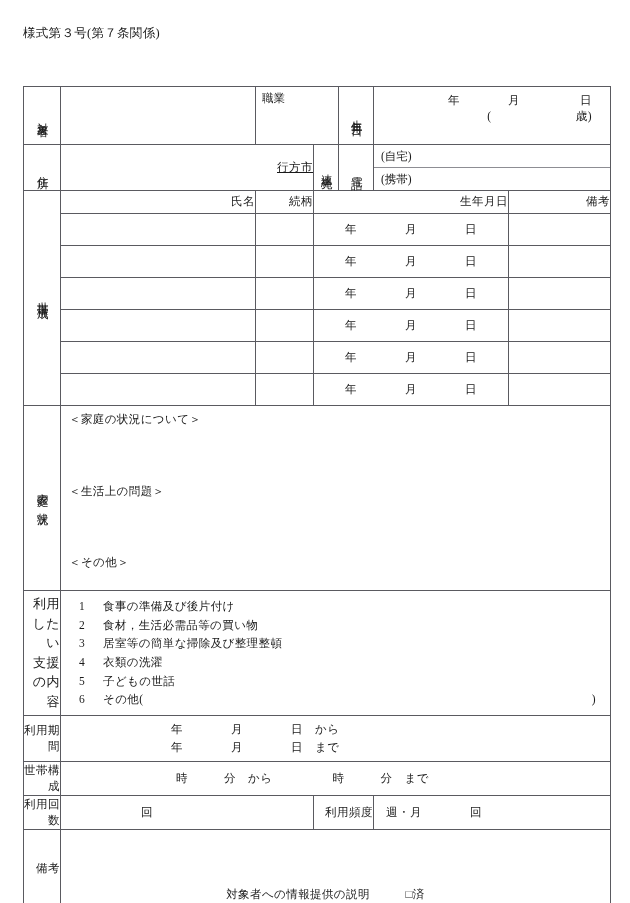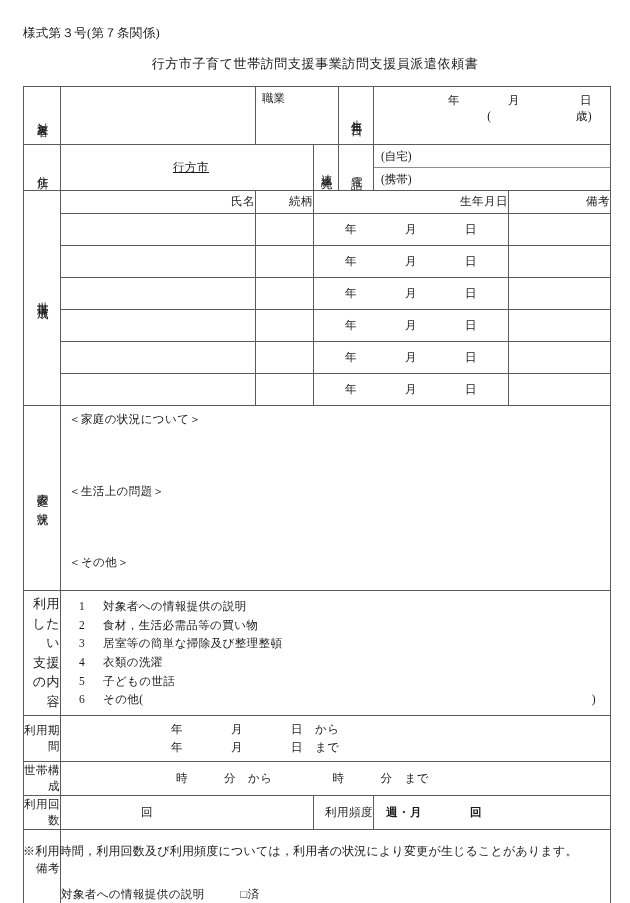--- a/index.html
+++ b/index.html
@@ -73,21 +73,21 @@
     letter-spacing: 2px;
     line-height: 1;
     font-size: 11.5px;
   }
   .hlabel {
     text-align: right;
     font-size: 11.5px;
     letter-spacing: 0.5px;
   }
   .hlabel-left {
-    text-align: center;
+    text-align: right;
     padding-left: 8px !important;
     font-size: 11.5px;
     letter-spacing: 0.5px;
     text-decoration: underline;
   }
   .cell-pad {
     padding: 3px 6px !important;
   }
   .topleft {
     vertical-align: top !important;
@@ -164,32 +164,31 @@
   }
   .count-row {
     white-space: pre;
     padding-left: 80px;
     font-size: 11.5px;
   }
   .freq-row {
     white-space: pre;
     padding-left: 12px;
     font-size: 11.5px;
-    font-weight: bold;
   }
 
   
   .remarks-body {
     vertical-align: bottom !important;
     height: 72px;
     padding: 0 0 5px 0 !important;
     position: relative;
   }
   .remarks-note {
-    text-align: left;
+    text-align: center;
     padding-right: 20px;
     font-size: 11.5px;
     letter-spacing: 0.4px;
     white-space: pre;
   }
 
   
   .footnote {
     position: absolute;
     left: 23px;
@@ -199,21 +198,20 @@
     white-space: nowrap;
   }
 </style>
 </head>
 <body>
 
 <div class="page">
 
   <div class="form-no">様式第３号(第７条関係)</div>
 
-  <div class="doc-title">行方市子育て世帯訪問支援事業訪問支援員派遣依頼書</div>
 
   <table class="form">
     <colgroup>
       <col style="width:37px">
       <col style="width:195px">
       <col style="width:58px">
       <col style="width:25px">
       <col style="width:35px">
       <col style="width:135px">
       <col style="width:102px">
@@ -329,21 +327,21 @@
         <div class="sit-item">＜その他＞</div>
       </td>
     </tr>
 
     <tr>
       <td class="hlabel" style="font-size:13px; line-height:1.5;margin-left:36px;">
         <div>利用したい</div>
         <div>支援の内容</div>
       </td>
       <td class="svc-list" colspan="6">
-        <span class="svc-row"><span class="svc-num">1</span><span>対象者への情報提供の説明</span></span>
+        <span class="svc-row"><span class="svc-num">1</span><span>食事の準備及び後片付け</span></span>
         <span class="svc-row"><span class="svc-num">2</span><span>食材，生活必需品等の買い物</span></span>
         <span class="svc-row"><span class="svc-num">3</span><span>居室等の簡単な掃除及び整理整頓</span></span>
         <span class="svc-row"><span class="svc-num">4</span><span>衣類の洗濯</span></span>
         <span class="svc-row"><span class="svc-num">5</span><span>子どもの世話</span></span>
         <span class="svc-row"><span class="svc-num">6</span><span>その他(</span><span class="svc-paren-close">)</span></span>
       </td>
     </tr>
 
     <tr>
       <td class="hlabel">利用期間</td>
@@ -373,15 +371,14 @@
 
     <tr>
       <td class="hlabel">備考</td>
       <td class="remarks-body" colspan="6">
         <div class="remarks-note">対象者への情報提供の説明　　　□済</div>
       </td>
     </tr>
   </tbody>
     </table>
 
-  <div class="footnote">※利用時間，利用回数及び利用頻度については，利用者の状況により変更が生じることがあります。</div>
 
 </div>
 
 </body></html>

